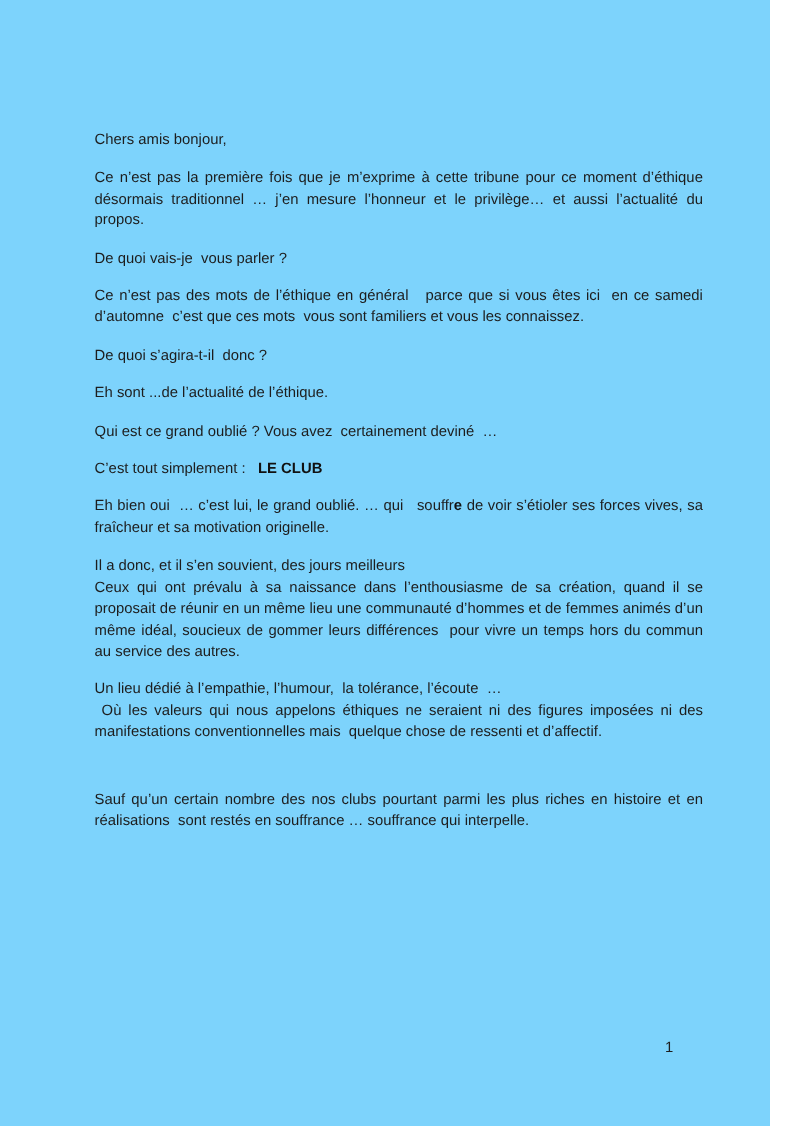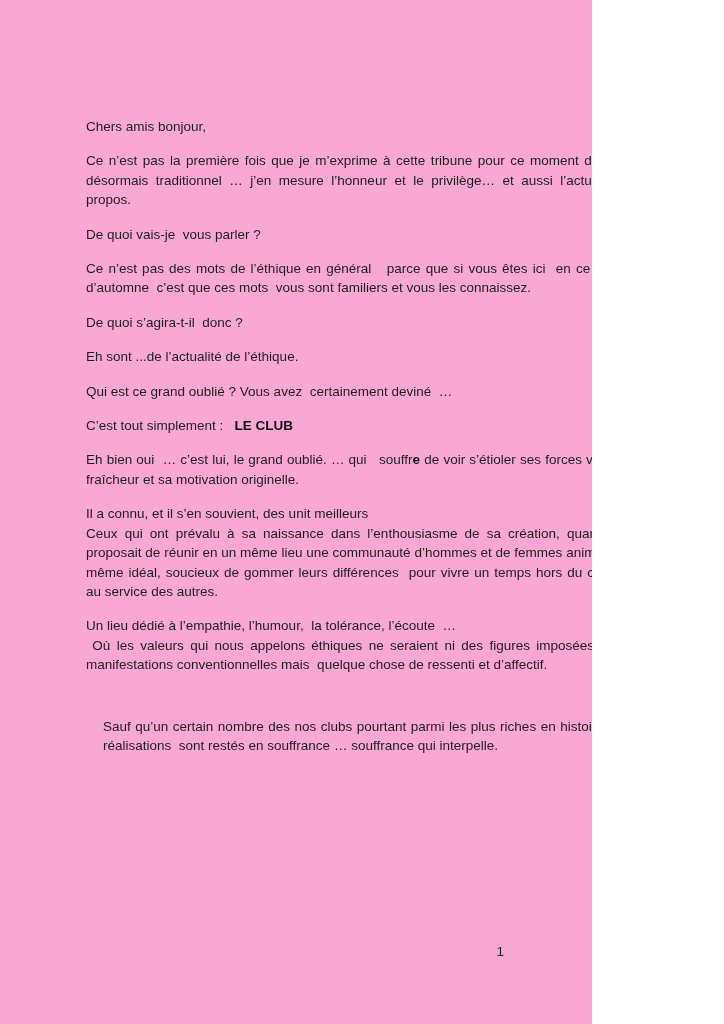--- a/index.html
+++ b/index.html
@@ -2,23 +2,23 @@
 <html lang="fr"><head>
 <meta charset="utf-8">
 <style>
   html, body {
     margin: 0;
     padding: 0;
     background: #ffffff;
   }
   .page {
     position: relative;
-    width: 592px;
+    width: 700px;
     height: 1024px;
-    background: #f9a8d4;
+    background: #7dd3fc;
     overflow: hidden;
     font-family: "Liberation Sans", "DejaVu Sans", sans-serif;
     color: #1d1d1d;
   }
   .content {
     position: absolute;
     left: 86px;
     top: 117px;
     width: 553px;
     font-size: 13.5px;
@@ -26,21 +26,20 @@
   }
   .para {
     margin: 0 0 15px 0;
     text-align: justify;
   }
   .para.tight {
     margin-bottom: 0;
   }
   .para.big-gap {
     margin-top: 42px;
-    margin-left: 17px;
   }
   .para strong {
     font-weight: 700;
     color: #111111;
     margin-top: 48px;
   }
   .page-number {
     position: absolute;
     top: 942px;
     right: 88px;
@@ -68,21 +67,21 @@
 
     <p class="para">Eh sont ...de l’actualité de l’éthique.</p>
 
 
     <p class="para">Qui est ce grand oublié ? Vous avez &nbsp;certainement deviné &nbsp;…</p>
 
     <p class="para"><span>C’est tout simplement : &nbsp;&nbsp;</span><strong>LE CLUB</strong></p>
 
     <p class="para"><span>Eh bien oui &nbsp;… c’est lui, le grand oublié. … qui &nbsp;&nbsp;souffr</span><strong>e</strong><span> de voir s’étioler ses forces vives, sa fraîcheur et sa motivation originelle.</span></p>
 
-    <p class="para tight">Il a connu, et il s’en souvient, des unit meilleurs</p>
+    <p class="para tight">Il a donc, et il s’en souvient, des jours meilleurs</p>
     <p class="para">Ceux qui ont prévalu à sa naissance dans l’enthousiasme de sa création, quand il se proposait de réunir en un même lieu une communauté d’hommes et de femmes animés d’un même idéal, soucieux de gommer leurs différences &nbsp;pour vivre un temps hors du commun au service des autres.</p>
 
     <p class="para tight">Un lieu dédié à l’empathie, l’humour, &nbsp;la tolérance, l’écoute &nbsp;…</p>
     <p class="para">&nbsp;Où les valeurs qui nous appelons éthiques ne seraient ni des figures imposées ni des manifestations conventionnelles mais &nbsp;quelque chose de ressenti et d’affectif.</p>
 
 
     <p class="para big-gap">Sauf qu’un certain nombre des nos clubs pourtant parmi les plus riches en histoire et en réalisations &nbsp;sont restés en souffrance … souffrance qui interpelle.</p>
 
 
   </div>

